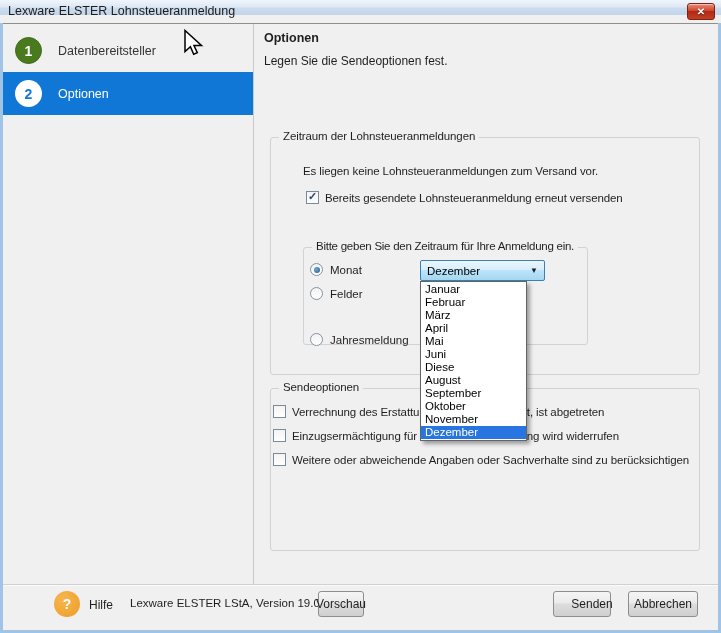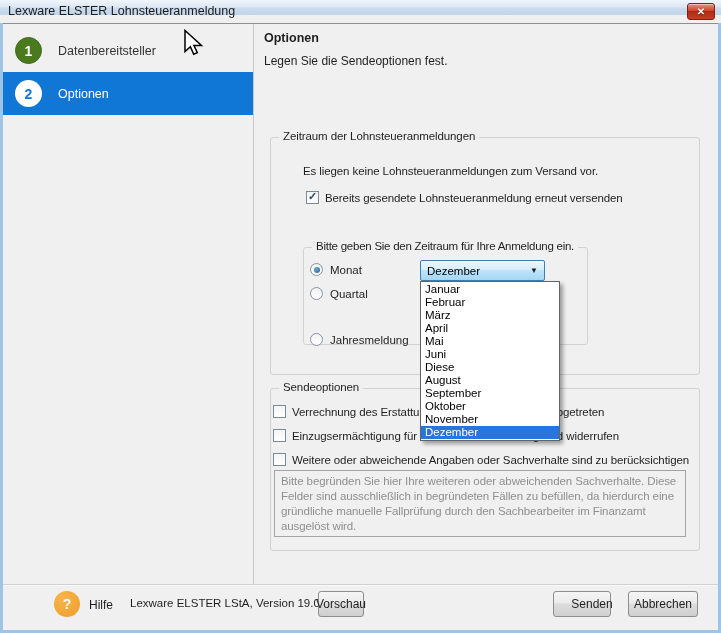--- a/index.html
+++ b/index.html
@@ -61,21 +61,21 @@
   .radio { width:13px; height:13px; border-radius:50%; border:1px solid #8494a3; background:linear-gradient(#f2f2f2,#ffffff); margin-right:7px;
     display:flex; align-items:center; justify-content:center; flex:none; }
   .radio.on .dot { width:6px; height:6px; border-radius:50%; background:radial-gradient(circle at 35% 35%, #6aa9d8, #25598c); }
   .radio-label { font-size:11.5px; color:#1f1f1f; }
 
   
   .combo { position:absolute; left:420px; top:260px; width:125px; height:21px; border:1px solid #3c7fb1; border-radius:2px;
     background:linear-gradient(#eaf6fd,#d7effc 45%,#bce4fa 50%,#a5d7f2); display:flex; align-items:center; z-index:40; cursor:default; }
   .combo-value { font-size:11.5px; color:#000000; margin-left:6px; flex:1; }
   .combo-arrow { font-size:8px; color:#1c1c1c; margin-right:6px; }
-  .dropdown { position:absolute; left:420px; top:281px; width:140px; background:#ffffff; border:1px solid #646464;
+  .dropdown { position:absolute; left:420px; top:281px; width:107px; background:#ffffff; border:1px solid #646464;
     box-shadow:3px 3px 4px rgba(0,0,0,.35); z-index:50; padding:1px 0; }
   .dd-item { height:13px; line-height:13px; font-size:11.5px; color:#000000; padding-left:4px; white-space:nowrap; cursor:default; }
   .dd-item.highlighted { background:#2874e0; color:#ffffff; }
 
   
   .notebox { position:absolute; left:274px; top:470px; width:412px; height:67px; border:1px solid #a3a3a3; background:#f0f0f0;
     color:#8f8f8f; font-size:11.5px; letter-spacing:-0.1px; line-height:15px; padding:3px 6px; overflow:hidden; }
 
   
   .footer-sep { position:absolute; left:0; top:584px; width:721px; height:1px; background:#d0d0d0; }
@@ -145,21 +145,21 @@
   </div>
 
   <div class="radio-row" style="left:310px; top:263px;">
     <span class="radio on">
         <span class="dot"></span>
       </span>
     <span class="radio-label">Monat</span>
   </div>
   <div class="radio-row" style="left:310px; top:287px;">
     <span class="radio"></span>
-    <span class="radio-label">Quartal</span>
+    <span class="radio-label">Felder</span>
   </div>
   <div class="radio-row" style="left:310px; top:311px;margin-top:22px;">
     <span class="radio"></span>
     <span class="radio-label">Jahresmeldung</span>
   </div>
 
   <div class="combo">
     <span class="combo-value">Dezember</span>
     <span class="combo-arrow">▼</span>
   </div>
@@ -188,21 +188,20 @@
   </div>
   <div class="check-row" style="left:273px; top:429px;">
     <span class="checkbox"></span>
     <span class="cb-label">Einzugsermächtigung für diese Steueranmeldung wird widerrufen</span>
   </div>
   <div class="check-row" style="left:273px; top:453px;">
     <span class="checkbox"></span>
     <span class="cb-label">Weitere oder abweichende Angaben oder Sachverhalte sind zu berücksichtigen</span>
   </div>
 
-  <div class="notebox">Bitte begründen Sie hier Ihre weiteren oder abweichenden Sachverhalte. Diese Felder sind ausschließlich in begründeten Fällen zu befüllen, da hierdurch eine gründliche manuelle Fallprüfung durch den Sachbearbeiter im Finanzamt ausgelöst wird.</div>
 
   <div class="footer-sep"></div>
   <div class="footer-sep2"></div>
   <div class="help-circle">
     <span>?</span>
   </div>
   <div class="help-label">Hilfe</div>
   <div class="version-text">Lexware ELSTER LStA, Version 19.00</div>
   <div class="btn btn-preview">Vorschau</div>
   <div class="btn btn-send">Senden</div>

